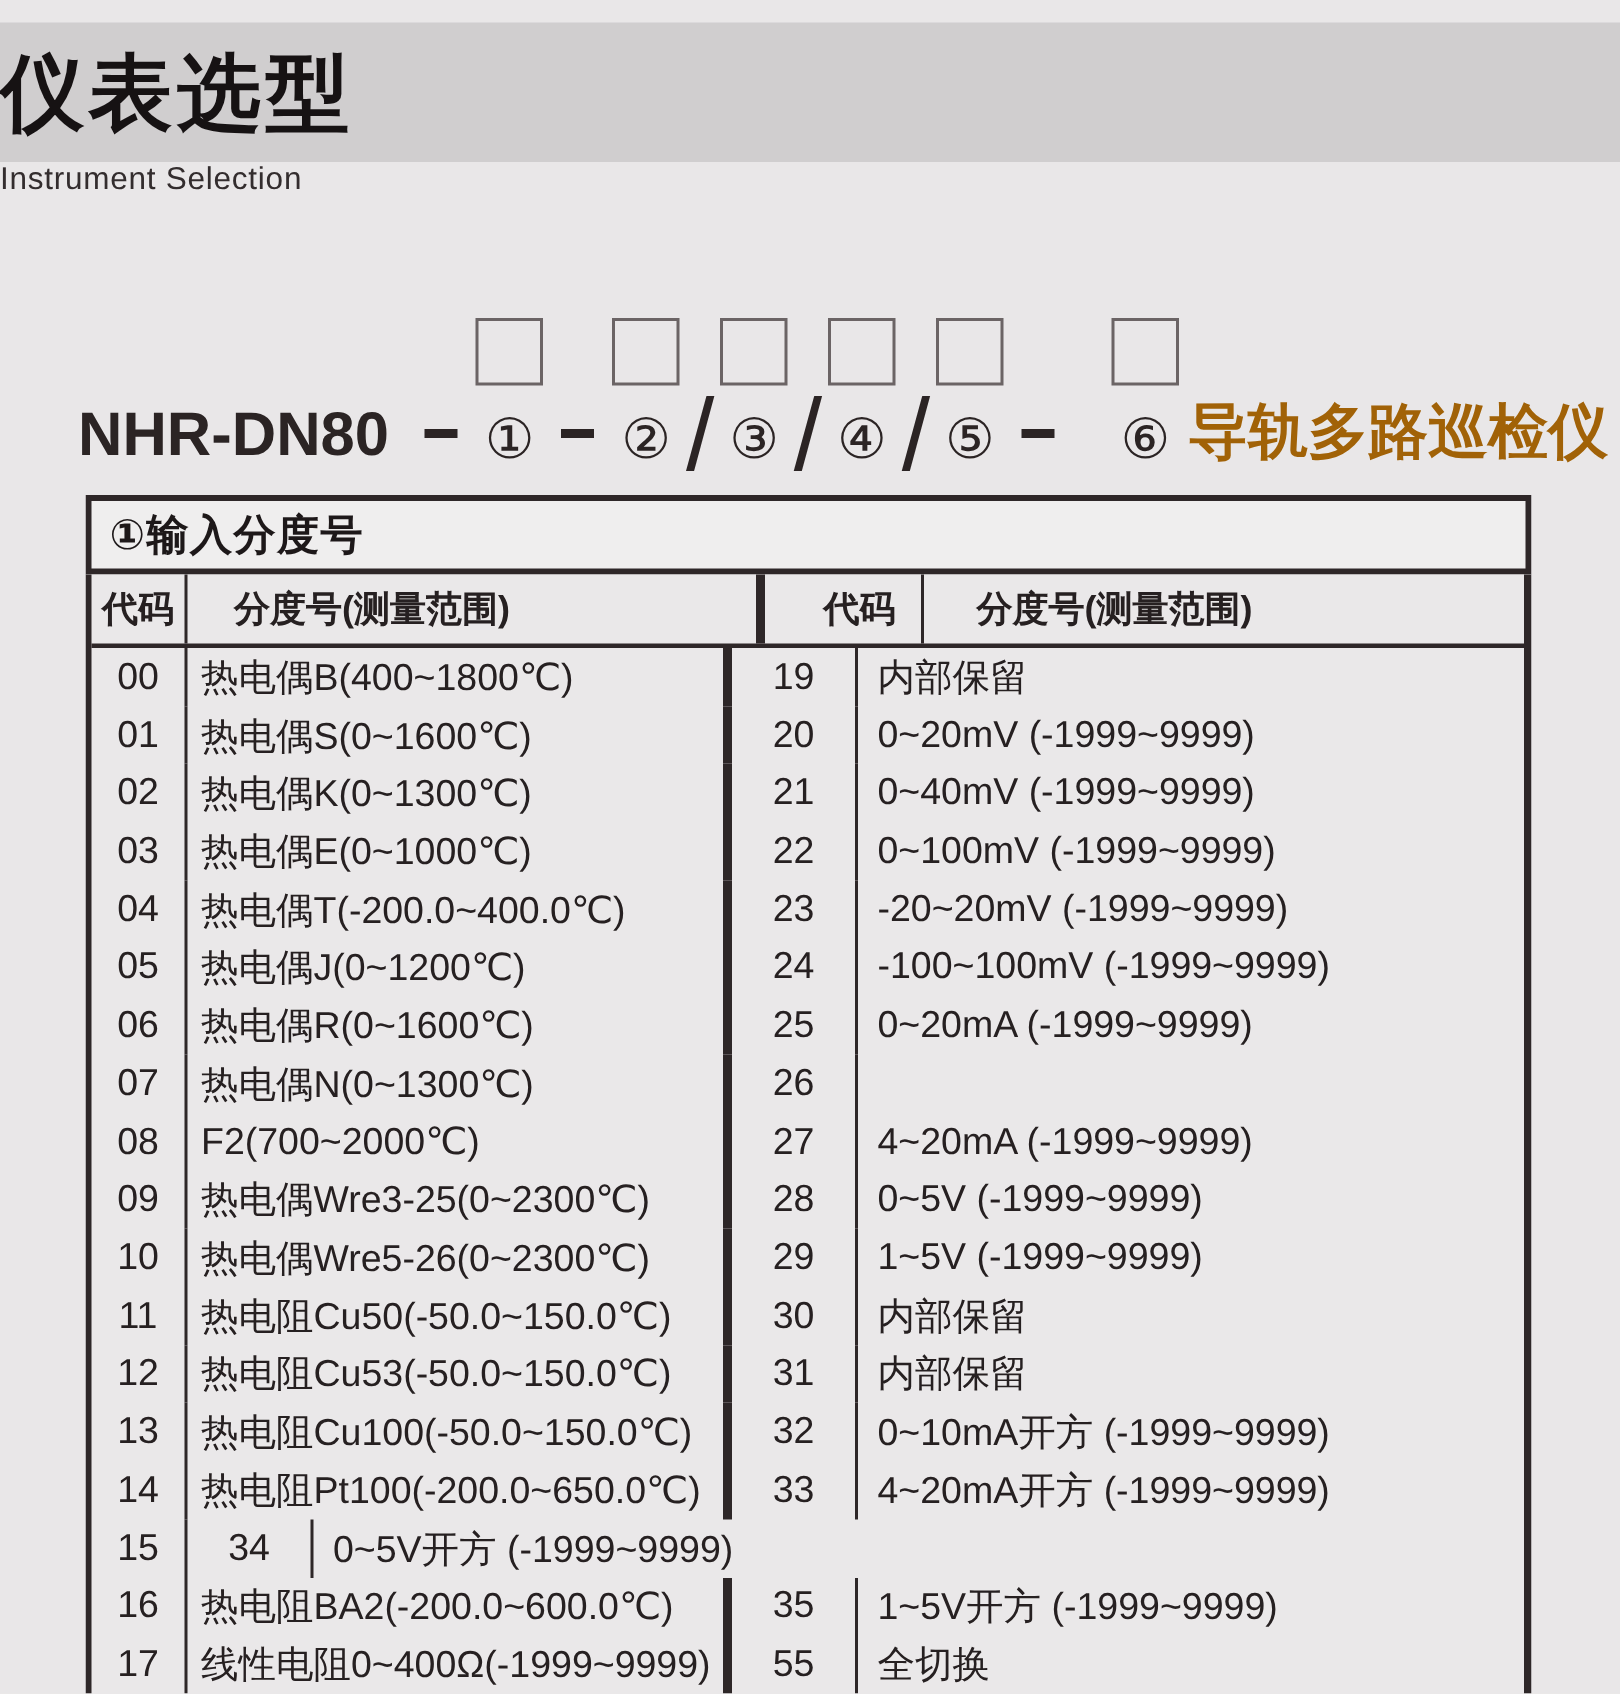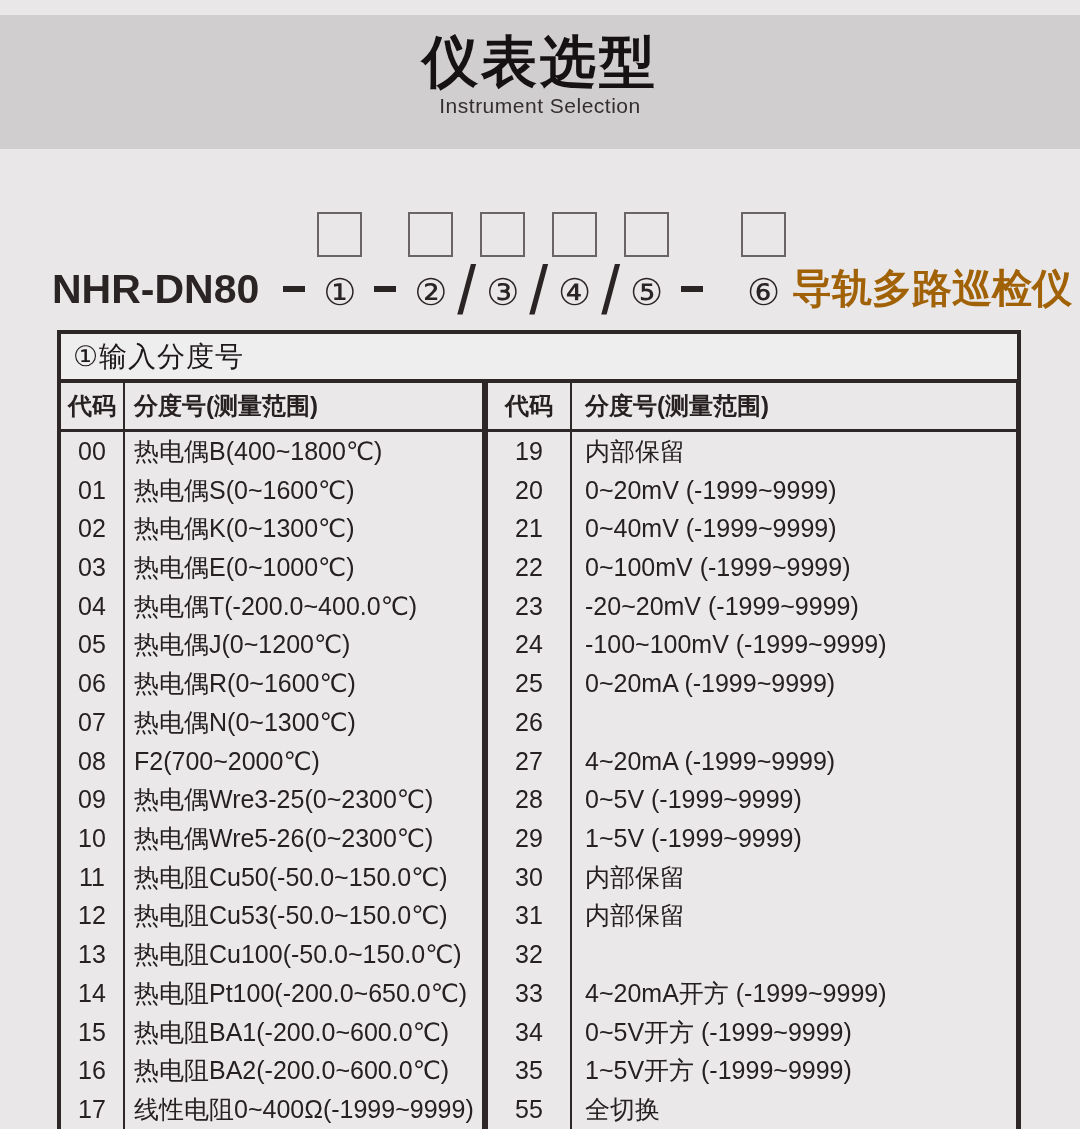--- a/index.html
+++ b/index.html
@@ -7,29 +7,29 @@
   body {
     position:relative;
     background:#e9e7e8;
     font-family:"Liberation Sans","DejaVu Sans",sans-serif;
     color:#262021;
     overflow:hidden;
   }
 
   
   .banner {
-    position:absolute; top:15px; left:0; width:1080px; height:134px;
-    background:#d0cecf; text-align:center;
+    position:absolute; top:15px; left:0; width:1080px; height:93px;
+    background:#d0cecf; 
   }
   .banner-title {
     margin-top:16px; font-size:56px; font-weight:700; letter-spacing:3px;
     color:#161213; line-height:1.1;
   }
   .banner-subtitle {
-    font-size:21px; color:#332d2e; letter-spacing:0.5px; margin-top:1px;
+    font-size:21px; color:#332d2e; letter-spacing:0.5px; margin-top:15px;
   }
 
   
   .model-area {
     position:absolute; top:212px; left:52px; width:990px;
     display:flex; align-items:flex-end;
   }
   .model-prefix {
     font-size:41px; font-weight:700; line-height:46px; letter-spacing:0px;
     color:#2b2424; margin-right:12px; white-space:nowrap;
@@ -56,27 +56,27 @@
     margin-top:17px; font-size:37px; line-height:38px; color:#2b2424;
     font-family:"DejaVu Serif","DejaVu Sans",serif;
   }
 
   
   .table-wrap { position:absolute; top:330px; left:57px; width:964px; height:799px; overflow:hidden; }
   .table-title-box {
     border:4px solid #2e2728; background:#efeeee;
     height:53px; display:flex; align-items:center; padding-left:12px;
   }
-  .table-title { font-size:28px; font-weight:400; color:#1d1819; letter-spacing:1px; }
+  .table-title { font-size:28px; font-weight:700; color:#1d1819; letter-spacing:1px; }
   .grid {
     border-left:4px solid #2e2728; border-right:5px solid #2e2728;
     background:#eae8e9; height:746px;
   }
   .trow { display:flex; width:100%; }
-  .thead { height:49px; border-bottom:3px solid #2e2728; }
+  .thead { height:49px; border-bottom:3px solid #2e2728;gap:22px; }
   .tdata { height:38.72px; }
   .cell {
     display:flex; align-items:center; font-size:25px; color:#262021;
     overflow:hidden; white-space:nowrap;
   }
   .c-code-l  { width:64px;  justify-content:center; border-right:2px solid #2e2728; }
   .c-desc-l  { width:363px; padding-left:9px;  border-right:6px solid #2e2728; }
   .c-code-r  { width:84px;  justify-content:center; border-right:2px solid #2e2728; }
   .c-desc-r  { flex:1; padding-left:13px; }
   .thead .cell { font-weight:600; font-size:24px; }
@@ -223,30 +223,30 @@
         <div class="trow tdata">
           <div class="cell c-code-l">12</div>
           <div class="cell c-desc-l">热电阻Cu53(-50.0~150.0℃)</div>
           <div class="cell c-code-r">31</div>
           <div class="cell c-desc-r">内部保留</div>
         </div>
         <div class="trow tdata">
           <div class="cell c-code-l">13</div>
           <div class="cell c-desc-l">热电阻Cu100(-50.0~150.0℃)</div>
           <div class="cell c-code-r">32</div>
+          <div class="cell c-desc-r">0~10mA开方 (-1999~9999)</div>
         </div>
         <div class="trow tdata">
           <div class="cell c-code-l">14</div>
           <div class="cell c-desc-l">热电阻Pt100(-200.0~650.0℃)</div>
           <div class="cell c-code-r">33</div>
           <div class="cell c-desc-r">4~20mA开方 (-1999~9999)</div>
         </div>
         <div class="trow tdata">
           <div class="cell c-code-l">15</div>
-          <div class="cell c-desc-l">热电阻BA1(-200.0~600.0℃)</div>
           <div class="cell c-code-r">34</div>
           <div class="cell c-desc-r">0~5V开方 (-1999~9999)</div>
         </div>
         <div class="trow tdata">
           <div class="cell c-code-l">16</div>
           <div class="cell c-desc-l">热电阻BA2(-200.0~600.0℃)</div>
           <div class="cell c-code-r">35</div>
           <div class="cell c-desc-r">1~5V开方 (-1999~9999)</div>
         </div>
         <div class="trow tdata">

